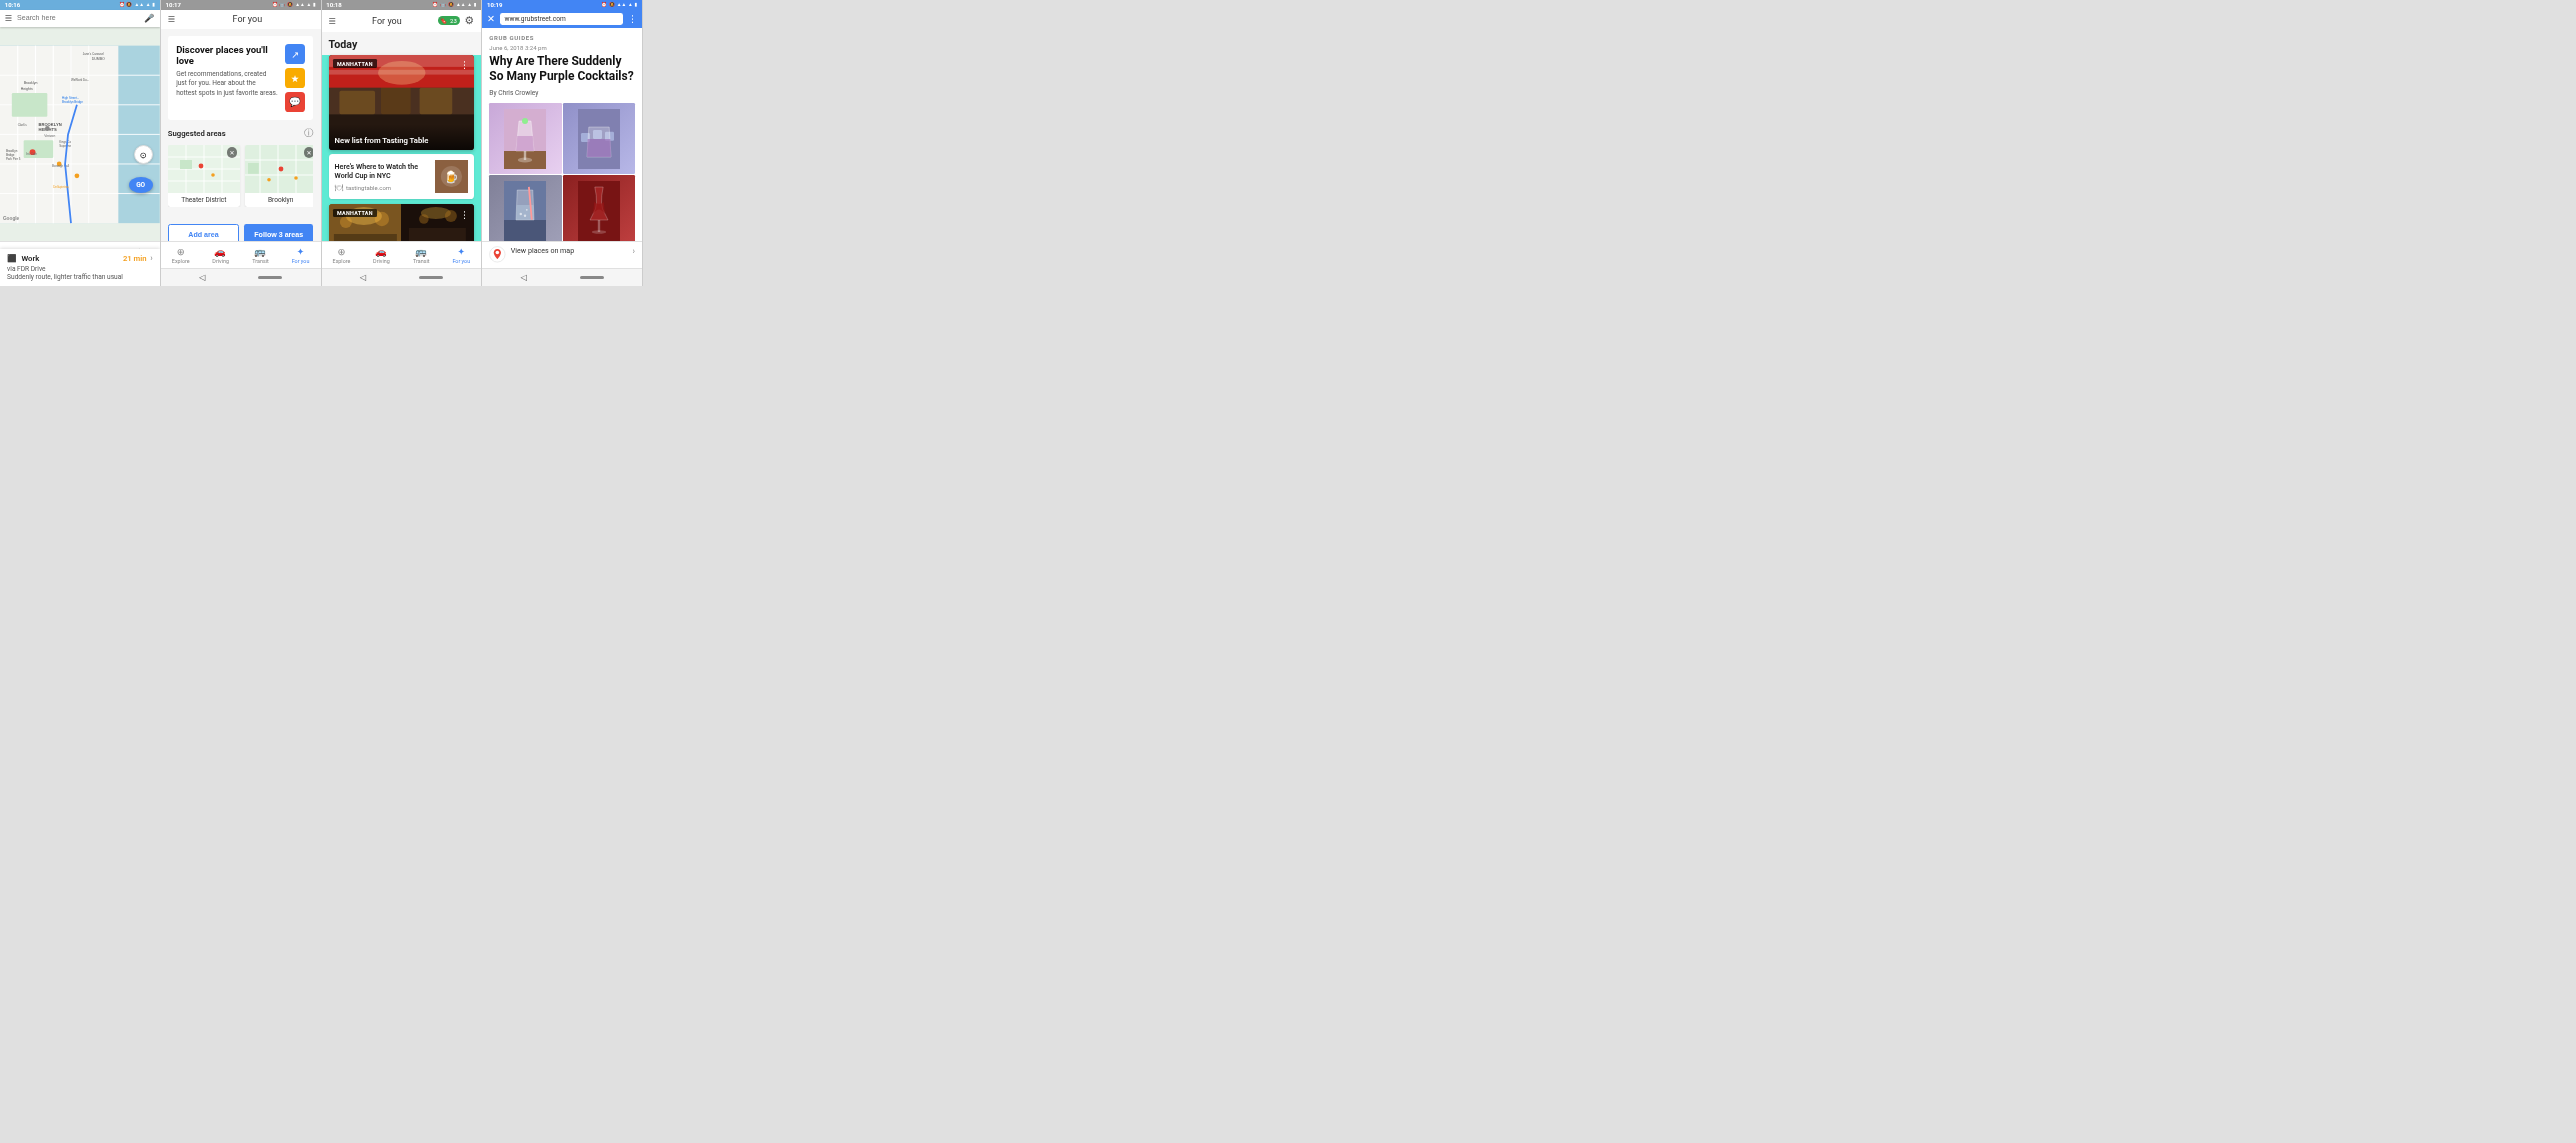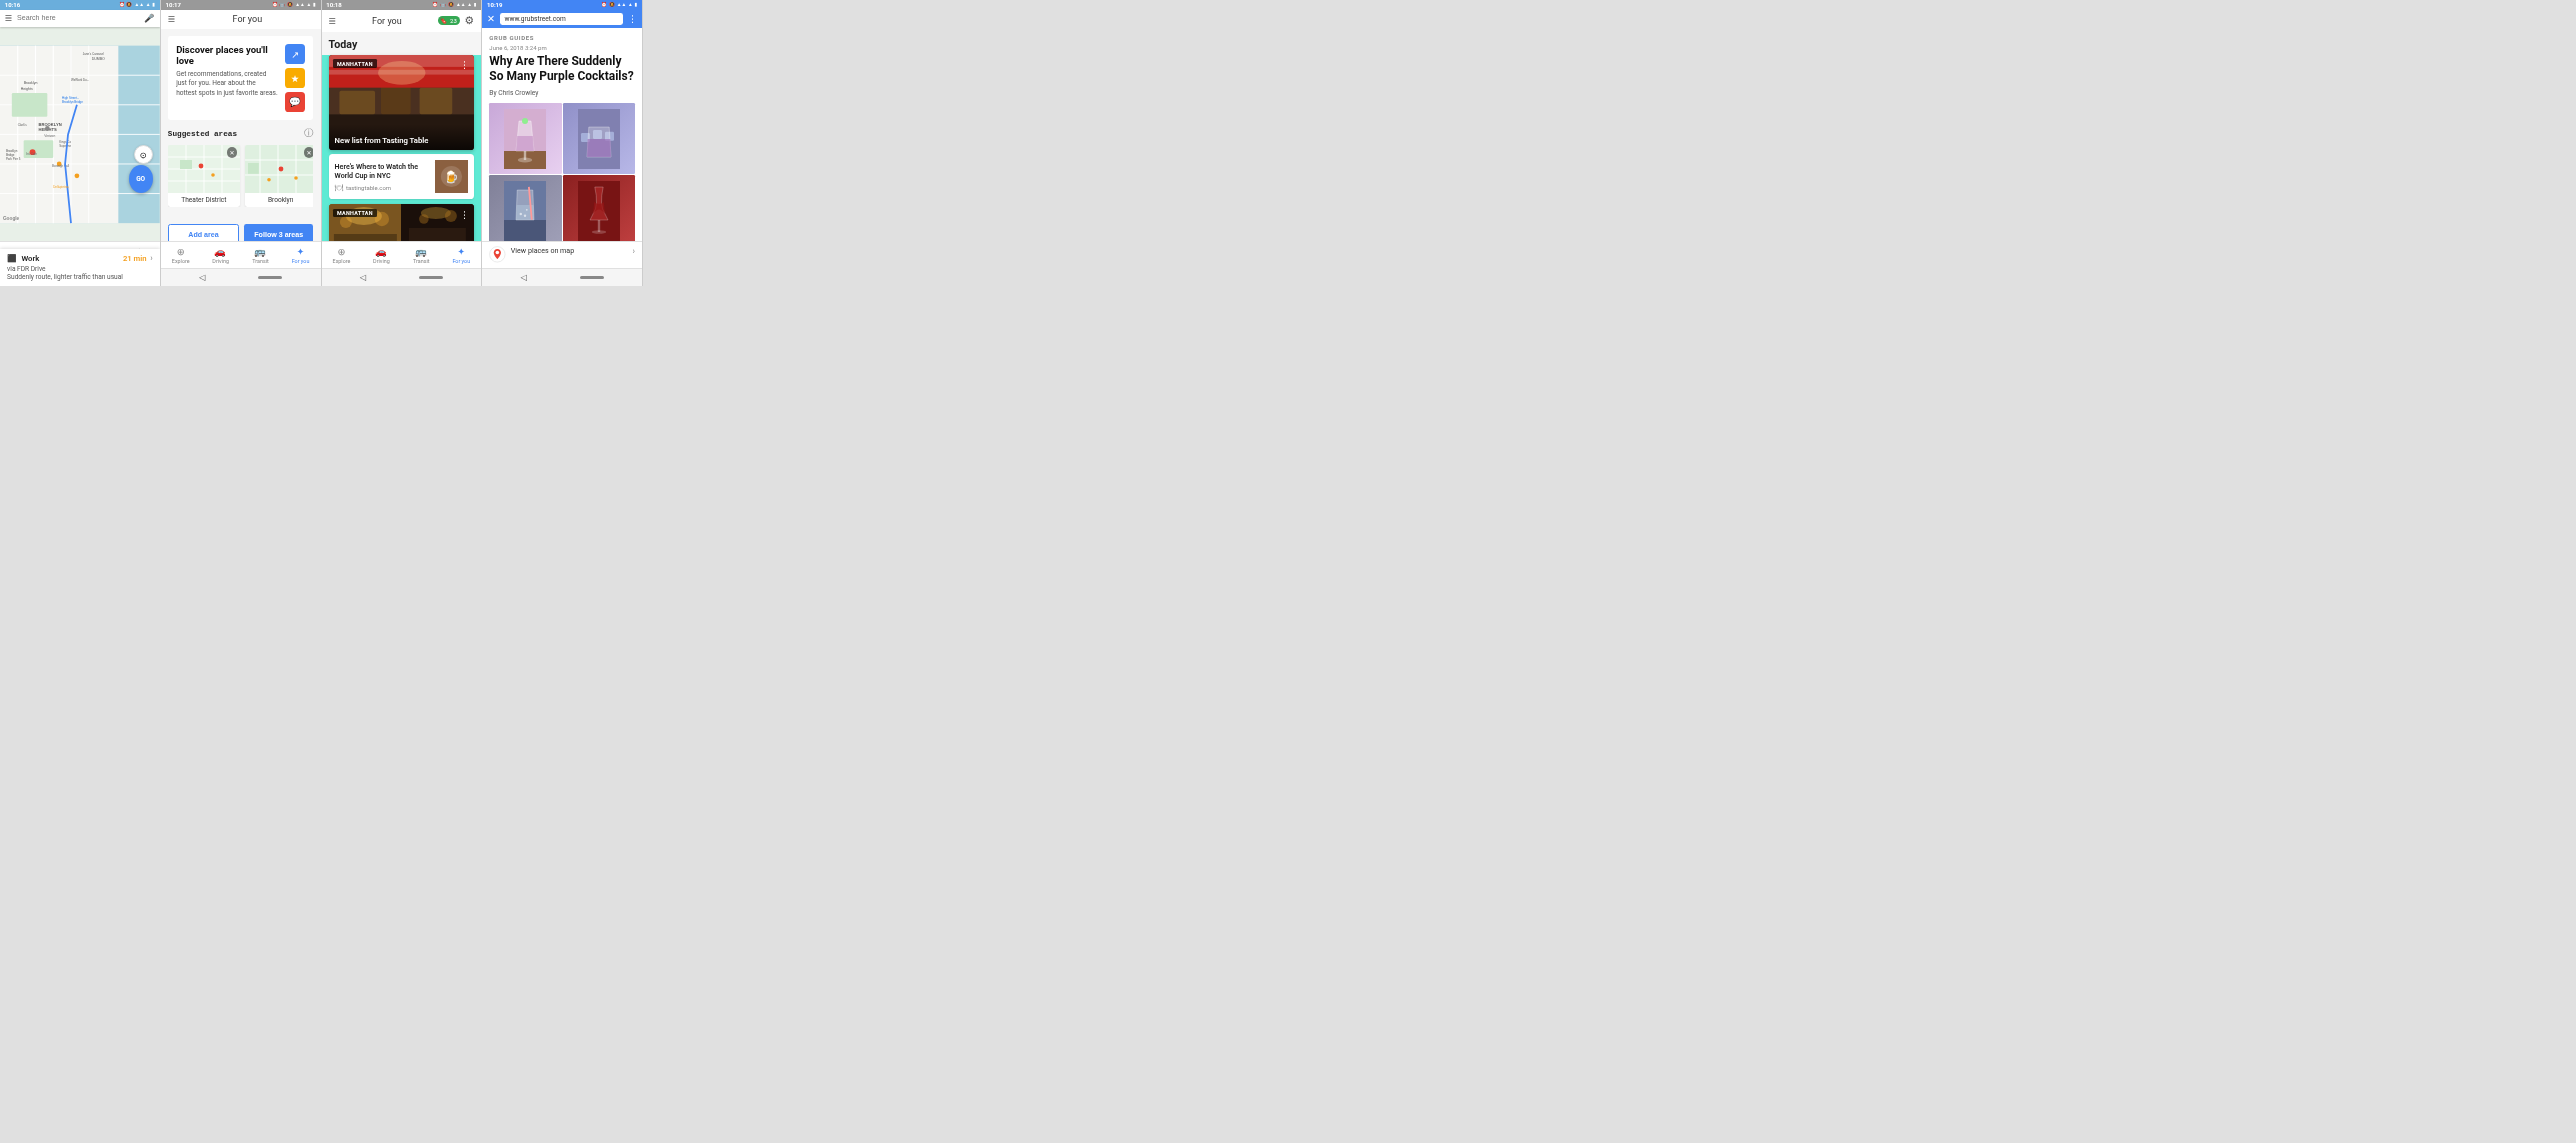--- a/index.html
+++ b/index.html
@@ -125,21 +125,21 @@
     .nav-label { font-size: 5.4px; color: #888; }
     .nav-item.active .nav-icon { color: #4285f4; }
     .nav-item.active .nav-label { color: #4285f4; }
 
     
     .go-button {
       position: absolute;
       bottom: 48px;
       right: 7.1px;
       width: 24px;
-      height: 28px;
+      height: 16px;
       border-radius: 50%;
       background: #4285f4;
       color: white;
       display: flex;
       align-items: center;
       justify-content: center;
       font-size: 6.6px;
       font-weight: bold;
       box-shadow: 0 1.2px 3.6px rgba(0,0,0,0.3);
       cursor: pointer;
@@ -224,21 +224,21 @@
     .disc-icon.yellow { background: #f9ab00; }
     .disc-icon.red { background: #ea4335; }
 
     .suggested-section { margin-bottom: 7.1px; }
     .section-header {
       display: flex;
       align-items: center;
       justify-content: space-between;
       margin-bottom: 4.8px;
     }
-    .section-title { font-size: 7.7px; font-weight: 600; color: #222; font-family: Liberation Mono, monospace; }
+    .section-title { font-size: 7.7px; font-weight: 600; color: #222; }
     .info-icon { font-size: 9.5px; color: #888; cursor: pointer; }
 
     .area-cards {
       display: flex;
       gap: 4.8px;
       overflow-x: auto;
     }
     .area-card {
       min-width: 71px;
       background: white;

